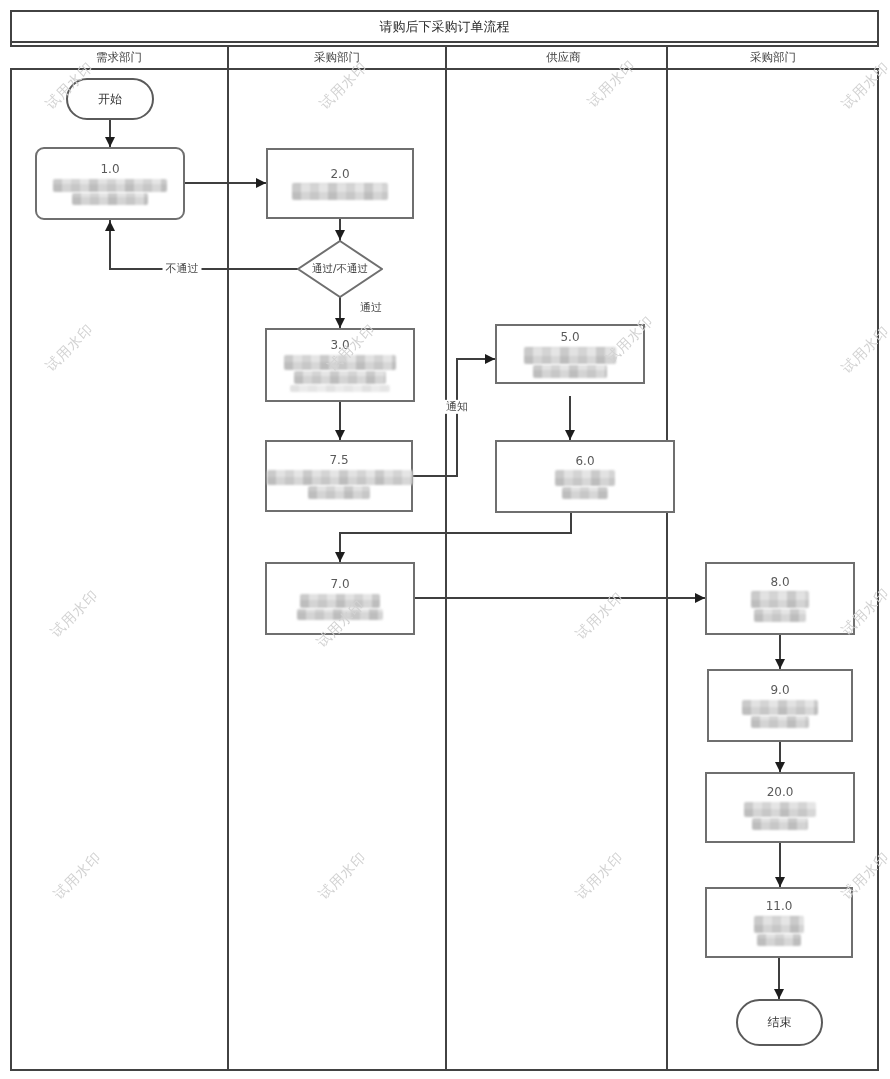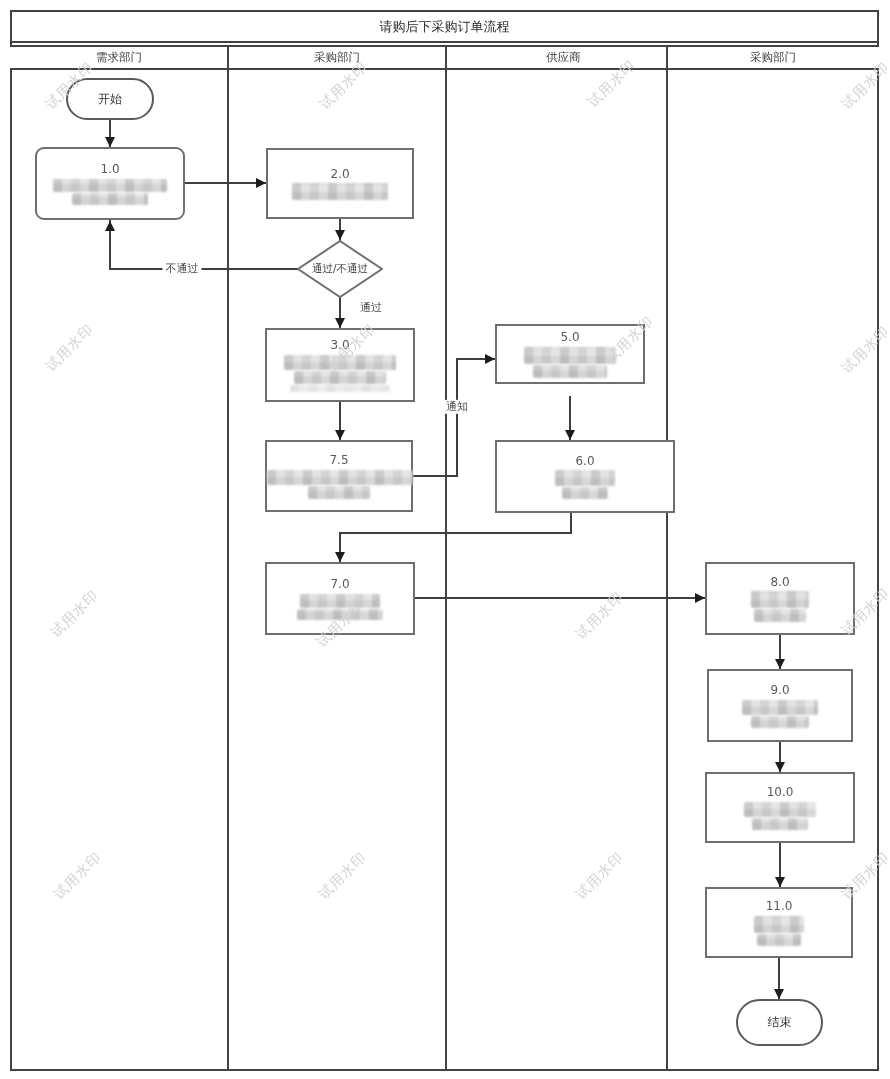--- a/index.html
+++ b/index.html
@@ -140,21 +140,21 @@
         <div class="num">8.0</div>
         <div class="rd" style="width: 58px; height: 17px; opacity: 1;"></div>
         <div class="rd" style="width: 52px; height: 13px; opacity: 1;"></div>
       </div>
       <div class="abs node proc" style="left: 707px; top: 669px; width: 146px; height: 73px;">
         <div class="num">9.0</div>
         <div class="rd" style="width: 76px; height: 15px; opacity: 1;"></div>
         <div class="rd" style="width: 58px; height: 12px; opacity: 1;"></div>
       </div>
       <div class="abs node proc" style="left: 705px; top: 772px; width: 150px; height: 71px;">
-        <div class="num">10.0</div>
+        <div class="num">20.0</div>
         <div class="rd" style="width: 72px; height: 15px; opacity: 1;"></div>
         <div class="rd" style="width: 56px; height: 12px; opacity: 1;"></div>
       </div>
       <div class="abs node proc" style="left: 705px; top: 887px; width: 148px; height: 71px;">
         <div class="num">11.0</div>
         <div class="rd" style="width: 50px; height: 17px; opacity: 1;"></div>
         <div class="rd" style="width: 44px; height: 12px; opacity: 1;"></div>
       </div>
       <div class="abs node term" style="left: 736px; top: 999px; width: 87px; height: 47px; border-radius: 23.5px;">
         <span>结束</span>

